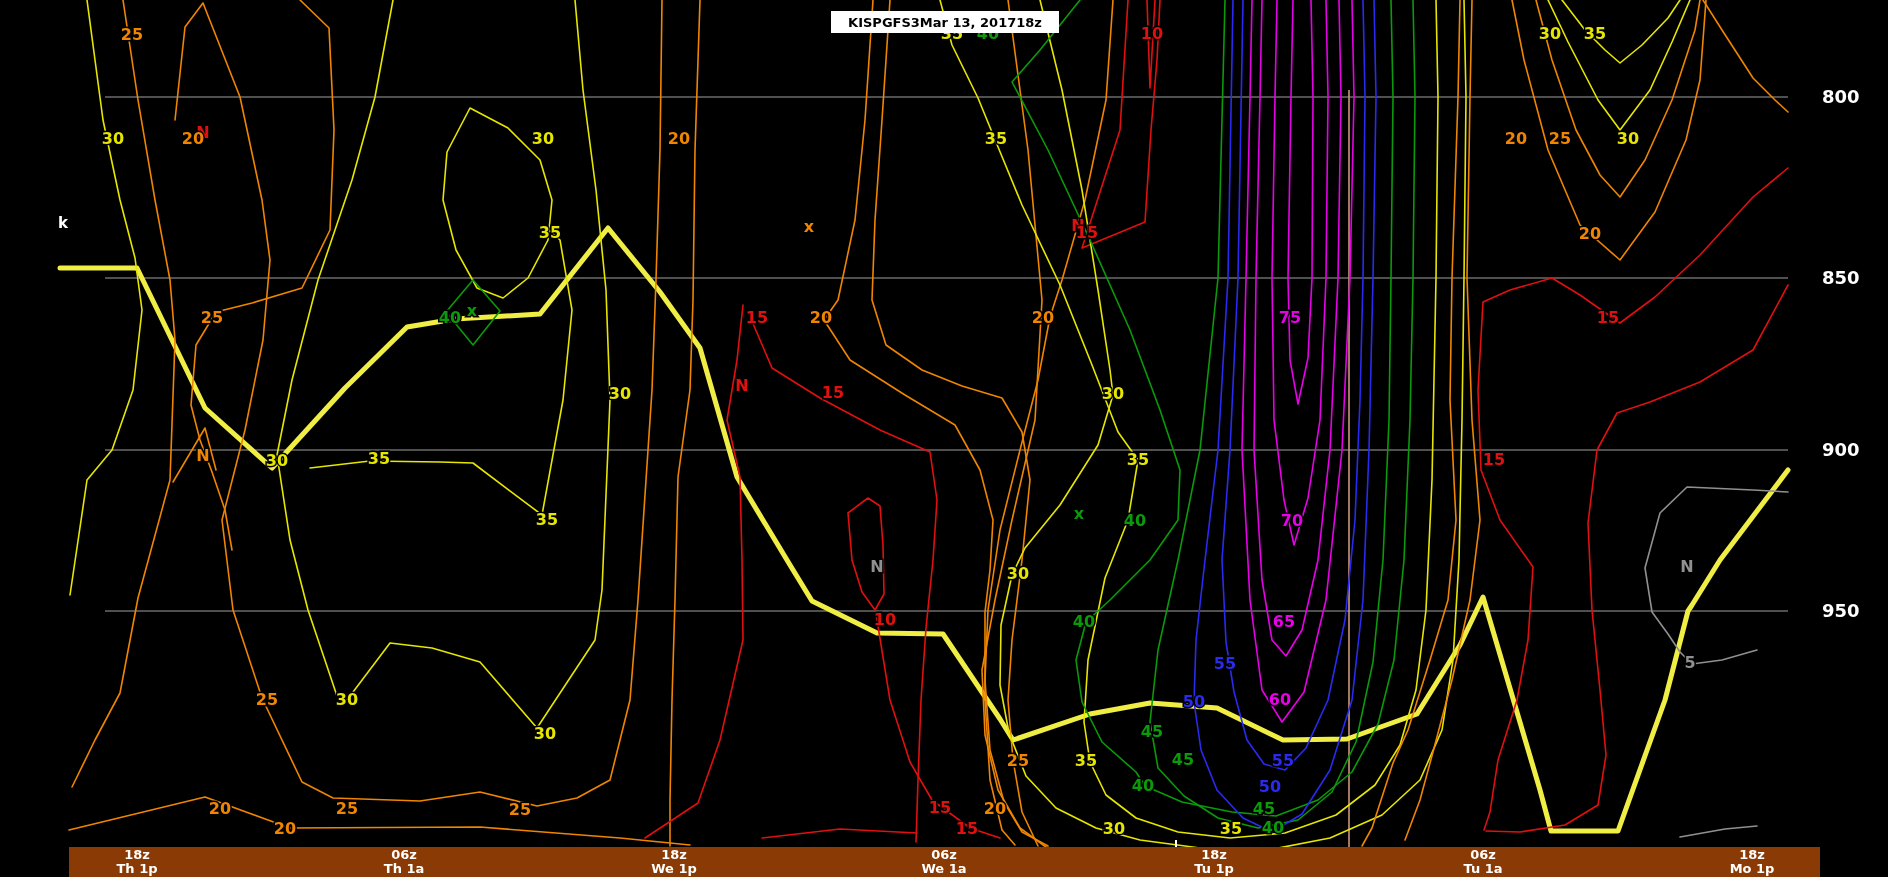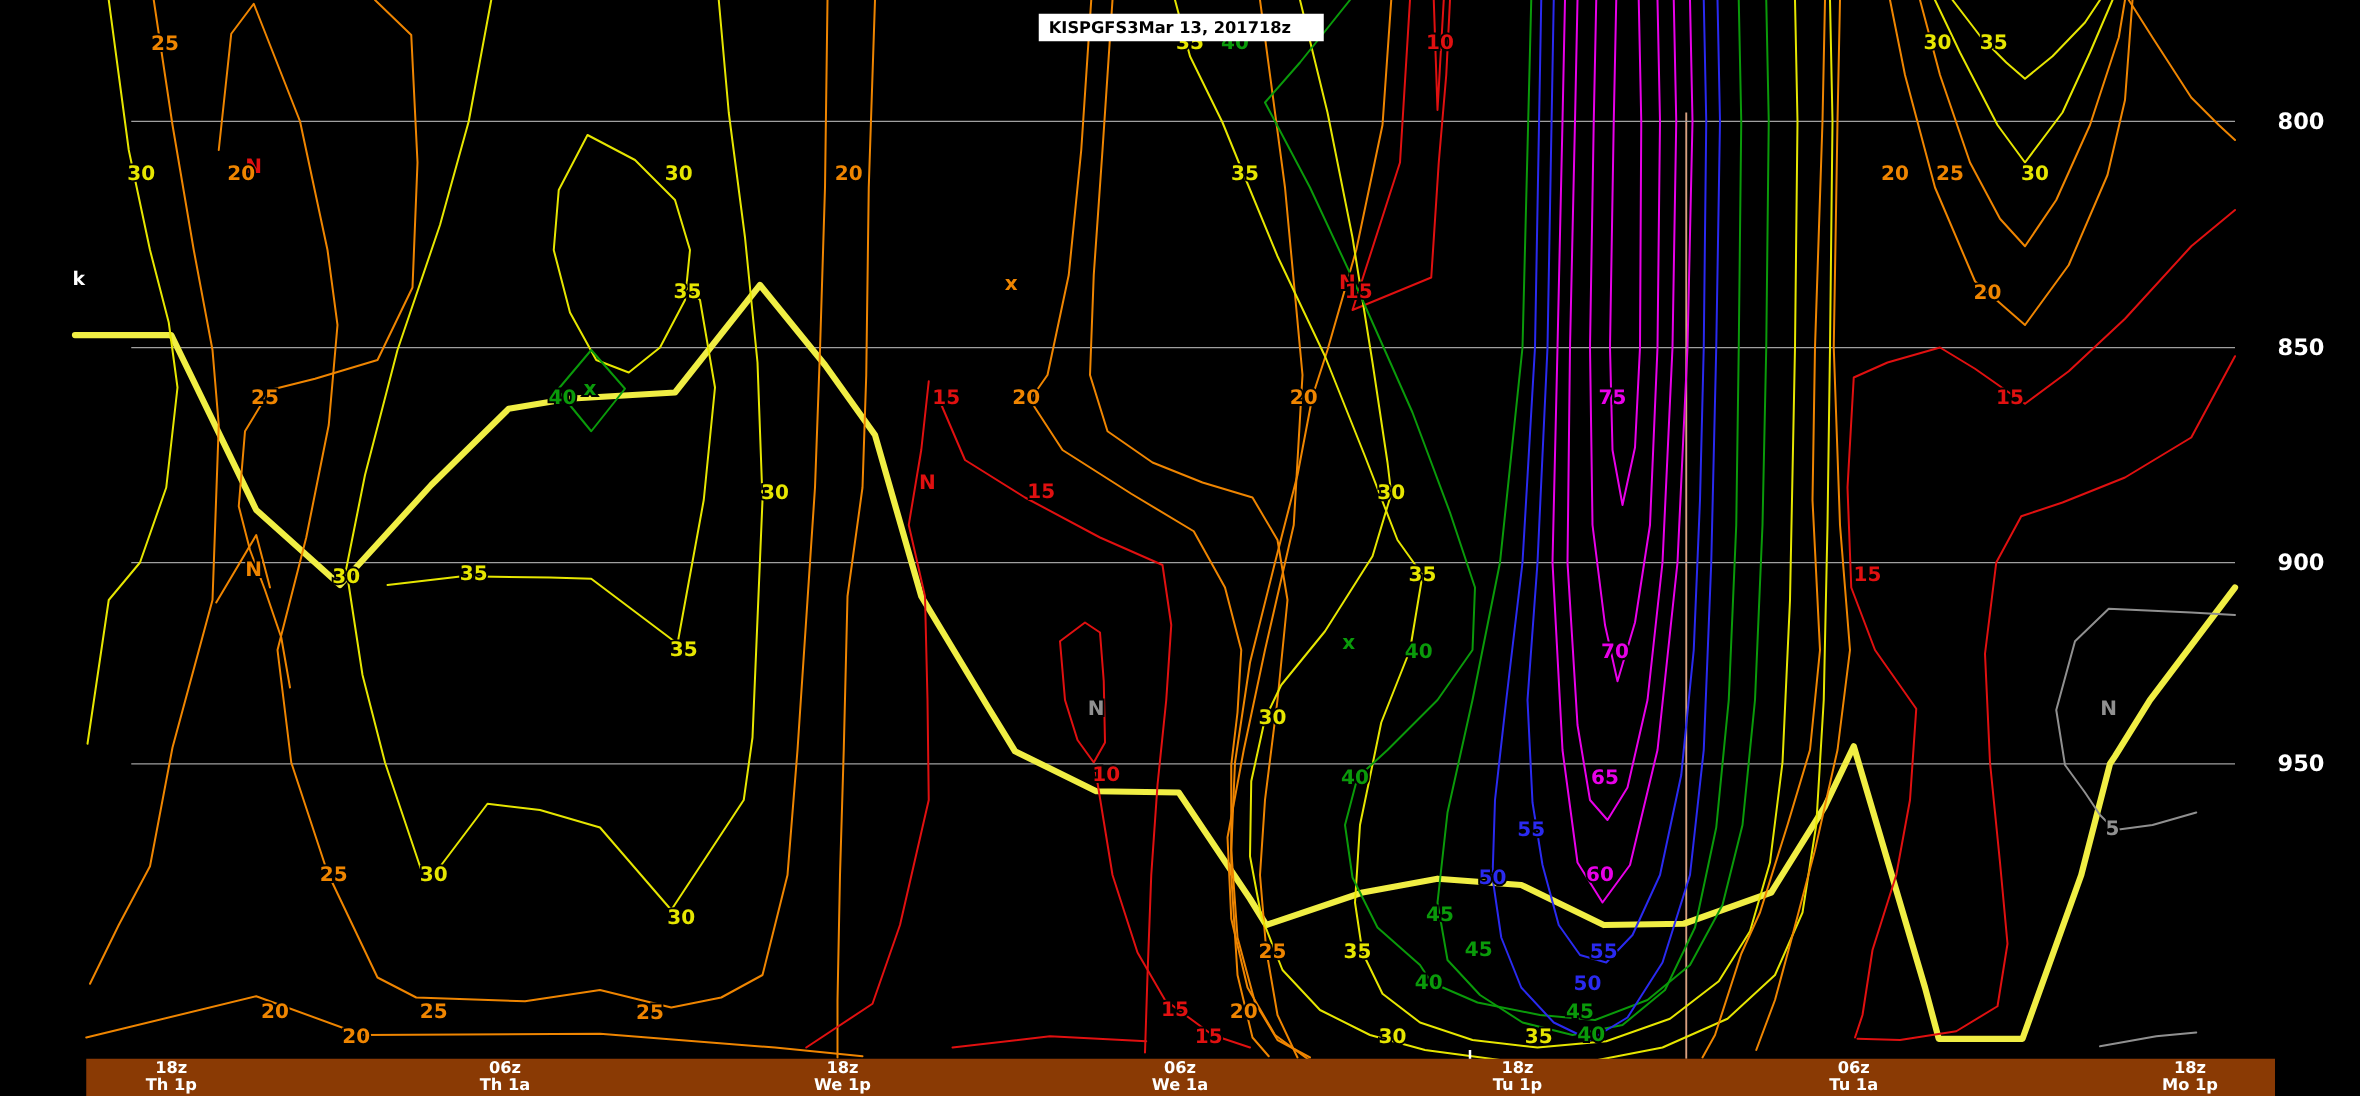--- a/index.html
+++ b/index.html
@@ -1,20 +1,20 @@
 <!DOCTYPE html>
 <html><head>
 <meta charset="utf-8">
 <style>
   html,body{margin:0;padding:0;background:#000;width:1888px;height:877px;overflow:hidden;}
   body{font-family:"DejaVu Sans", sans-serif;position:relative;}
   #stage{position:absolute;left:0;top:0;width:1888px;height:877px;background:#000;}
   #chart-svg{position:absolute;left:0;top:0;}
   #title-box{position:absolute;left:831px;top:11px;width:228px;height:22px;background:#fff;color:#000;
-    display:flex;align-items:center;justify-content:flex-start;padding:0 8px;box-sizing:border-box;
+    display:flex;align-items:center;justify-content:center;padding:0 8px;box-sizing:border-box;
     font-weight:bold;font-size:13px;font-family:"DejaVu Sans", sans-serif;white-space:nowrap;}
   #time-bar{position:absolute;left:69px;top:847px;width:1751px;height:30px;background:#8a3a04;}
   .time-tick{position:absolute;top:1px;transform:translateX(-50%);color:#fff;font-weight:bold;
     font-size:13px;line-height:14px;text-align:center;white-space:pre;font-family:"DejaVu Sans", sans-serif;}
   #run-tick{position:absolute;left:1175px;top:840px;width:2px;height:7px;background:#fff;}
   #k-label{position:absolute;left:58px;top:214px;color:#fff;font-weight:bold;font-size:15px;}
 </style>
 </head>
 <body>
 

